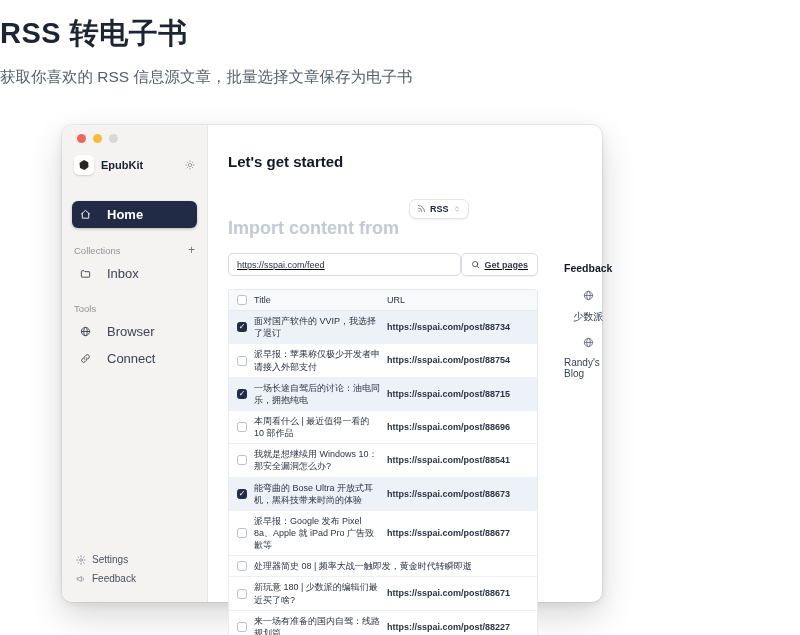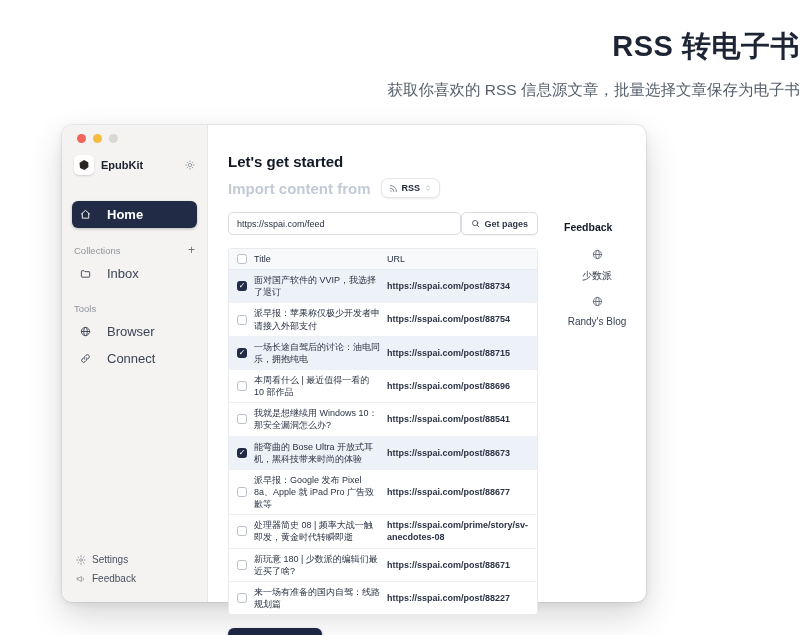--- a/index.html
+++ b/index.html
@@ -1,25 +1,25 @@
 <!DOCTYPE html>
 <html><head>
 <meta charset="utf-8">
 <style>
   * { margin:0; padding:0; box-sizing:border-box; }
   html,body { width:800px; height:635px; background:#ffffff; overflow:hidden;
     font-family:"Liberation Sans","DejaVu Sans",sans-serif; }
 
   
-  .hero { text-align:right; padding-top:27px; }
+  .hero { text-align:left; padding-top:14px; }
   .hero h1 { font-size:29px; font-weight:700; color:#1d2433; letter-spacing:.5px; }
   .hero p  { margin-top:13px; font-size:15.5px; color:#555f6b; }
 
   
-  .window { position:absolute; left:62px; top:125px; width:584px; height:477px;
+  .window { position:absolute; left:62px; top:125px; width:540px; height:477px;
     border-radius:10px; background:#fff; display:flex;
     box-shadow:0 14px 34px rgba(0,0,0,.16), 0 2px 8px rgba(0,0,0,.08), 0 0 0 1px rgba(0,0,0,.05); }
 
   
   .sidebar { position:relative; width:146px; flex:0 0 146px; background:#f4f3f1;
     border-right:1px solid #e7e6e3; border-radius:10px 0 0 10px;
     display:flex; flex-direction:column; }
   .lights { position:absolute; top:9px; left:15px; display:flex; gap:7px; }
   .light { width:9px; height:9px; border-radius:50%; }
   .light.red{ background:#f2645a; } .light.yellow{ background:#f6bc3e; } .light.gray{ background:#d9d8d5; }
@@ -40,30 +40,30 @@
   .sec-label { display:flex; align-items:center; margin:16px 12px 4px; font-size:9.5px; color:#8f949c; }
   .sec-label span.txt { flex:1; }
   .plus { font-size:12px; color:#6b7280; line-height:1; }
   .side-bottom { margin-top:auto; padding-bottom:14px; }
   .side-link { display:flex; align-items:center; gap:6px; padding:4px 14px; font-size:10px; color:#4a5160; }
 
   
   .main { flex:1; padding:28px 16px 16px 20px; display:flex; flex-direction:column; border-radius:0 10px 10px 0; }
   .h2 { font-size:15px; font-weight:700; color:#111827; }
   .subrow { margin-top:8px; display:flex; align-items:center; gap:10px; }
-  .sub { font-size:15px; font-weight:600; color:#c3cad4; }
+  .sub { font-size:18px; font-weight:600; color:#c3cad4;margin-top:40px; }
   .chip { display:inline-flex; align-items:center; gap:4px; background:#fff;
     border:1px solid #e3e6eb; border-radius:7px; padding:4px 7px;
     box-shadow:0 1px 2px rgba(0,0,0,.07); }
   .chip .lbl { font-size:9px; font-weight:700; color:#22293a; }
   .chip-ic { color:#555d6b; }
 
   .cols { display:flex; margin-top:14px; flex:1; }
   .col-left { width:310px; flex:0 0 310px; display:flex; flex-direction:column; }
-  .inrow { display:flex; gap:0; }
+  .inrow { display:flex; gap:0;text-decoration:underline; }
   .feed-input { flex:1; height:23px; border:1px solid #d9dde3; border-radius:5px;
     font-size:9px; padding:0 8px; color:#2b3344; background:#fff; outline:none;
     font-family:"Liberation Sans","DejaVu Sans",sans-serif; }
   .btn-light { display:inline-flex; align-items:center; gap:4px; height:23px; padding:0 9px;
     background:#fff; border:1px solid #d9dde3; border-radius:5px; font-size:9px;
     font-weight:600; color:#333a47; box-shadow:0 1px 1px rgba(0,0,0,.05); cursor:default; }
 
   .table { margin-top:13px; border:1px solid #e8eaee; border-radius:3px; min-height:272px;
     display:flex; flex-direction:column; background:#fff; }
   .trow { display:flex; align-items:center; gap:7px; padding:4px 8px;
@@ -272,21 +272,20 @@
                 <div class="cell url">https://sspai.com/post/88673</div>
               </div>
               <div class="trow">
                 <span class="cb"></span>
                 <div class="cell title">派早报：Google 发布 Pixel 8a、Apple 就 iPad Pro 广告致歉等</div>
                 <div class="cell url">https://sspai.com/post/88677</div>
               </div>
               <div class="trow">
                 <span class="cb"></span>
                 <div class="cell title">处理器简史 08 | 频率大战一触即发，黄金时代转瞬即逝</div>
-                <div class="cell url">https://sspai.com/prime/story/sv-anecdotes-08</div>
               </div>
               <div class="trow">
                 <span class="cb"></span>
                 <div class="cell title">新玩意 180 | 少数派的编辑们最近买了啥?</div>
                 <div class="cell url">https://sspai.com/post/88671</div>
               </div>
               <div class="trow">
                 <span class="cb"></span>
                 <div class="cell title">来一场有准备的国内自驾：线路规划篇</div>
                 <div class="cell url">https://sspai.com/post/88227</div>

